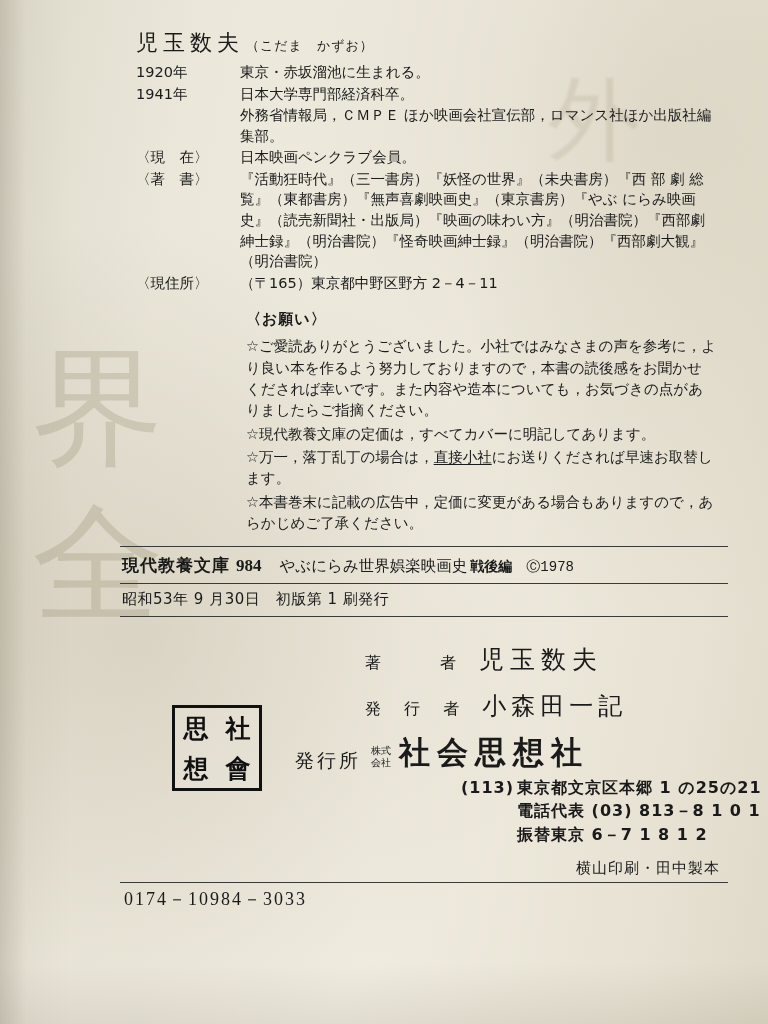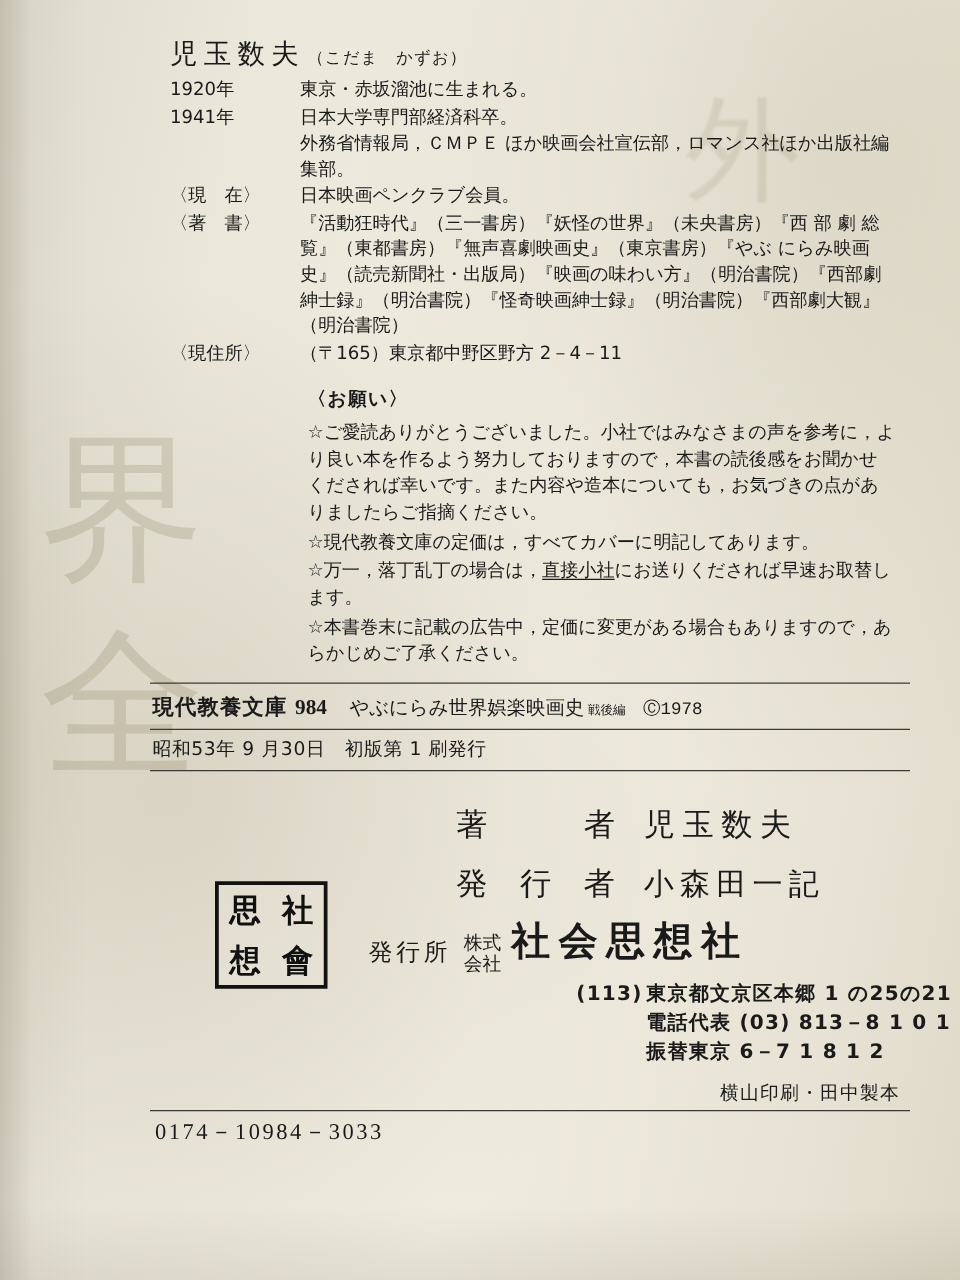--- a/index.html
+++ b/index.html
@@ -159,22 +159,23 @@
     font-weight: bold;
     font-size: 17px;
     margin-left: 6px;
     font-family: "Liberation Serif", serif;
   }
   .colophon-head .booktitle {
     margin-left: 18px;
     font-size: 15.5px;
   }
   .colophon-head .era {
-    font-size: 10px;
+    font-size: 14px;
     margin-left: 3px;
+    font-weight: bold;
   }
   .colophon-head .copy {
     margin-left: 14px;
     font-size: 14px;
     font-family: Liberation Mono, monospace;
   }
   .pubdate {
     font-size: 15px;
     padding: 6px 0 7px 2px;
     letter-spacing: 0.5px;
@@ -213,21 +214,21 @@
   .line-au, .line-pub {
     display: flex;
     align-items: baseline;
     font-size: 21px;
     letter-spacing: 2px;
     margin-bottom: 14px;
     padding-left: 70px;
   }
   .line-au .k, .line-pub .k {
     letter-spacing: 9px;
-    font-size: 25px;
+    font-size: 16px;
     margin-right: 14px;
   }
   .line-au .v {
     font-size: 25px;
     letter-spacing: 6px;
   }
   .line-pub .v {
     font-size: 24px;
     letter-spacing: 5px;
   }
@@ -236,26 +237,27 @@
     align-items: flex-start;
     margin-top: 4px;
   }
   .line-house .k {
     font-size: 19px;
     letter-spacing: 3px;
     margin-right: 10px;
     padding-top: 12px;
   }
   .kabu {
-    font-size: 15px;
+    font-size: 10px;
     line-height: 1.15;
     text-align: center;
     padding-top: 9px;
     margin-right: 8px;
     white-space: pre-line;
+    font-family: Liberation Serif, serif;
   }
   .house-name {
     font-size: 31px;
     letter-spacing: 7px;
     font-weight: bold;
     line-height: 1.05;
   }
   .addr-block {
     margin-left: 166px;
     margin-top: 2px;

